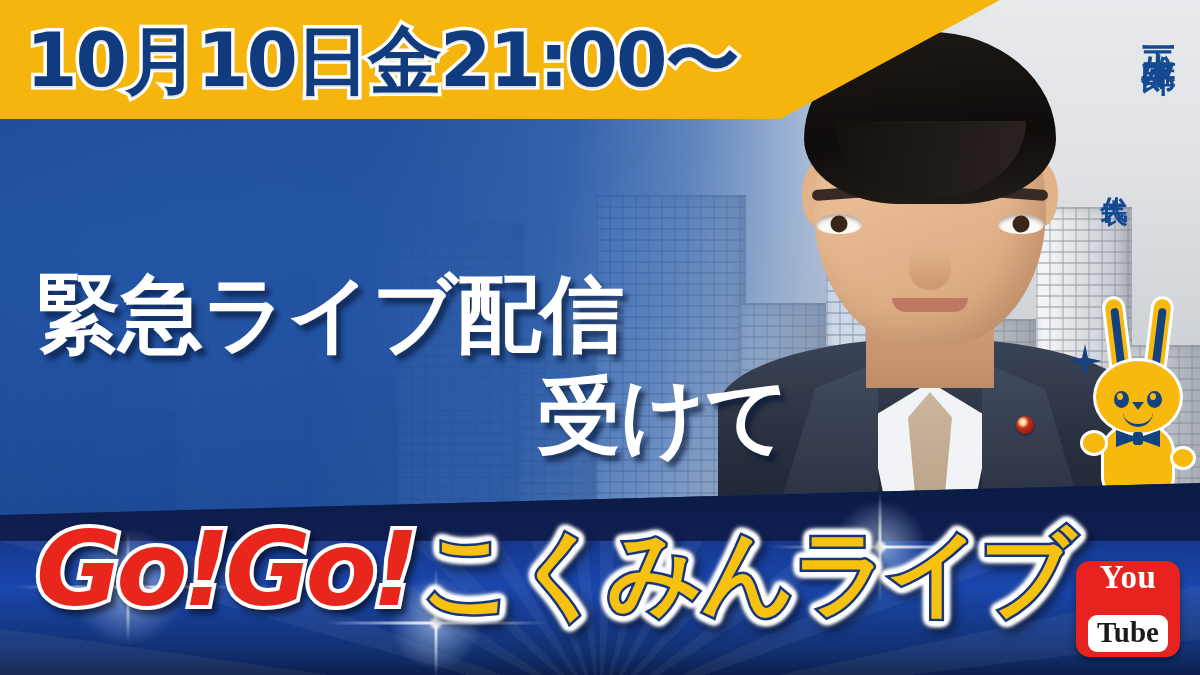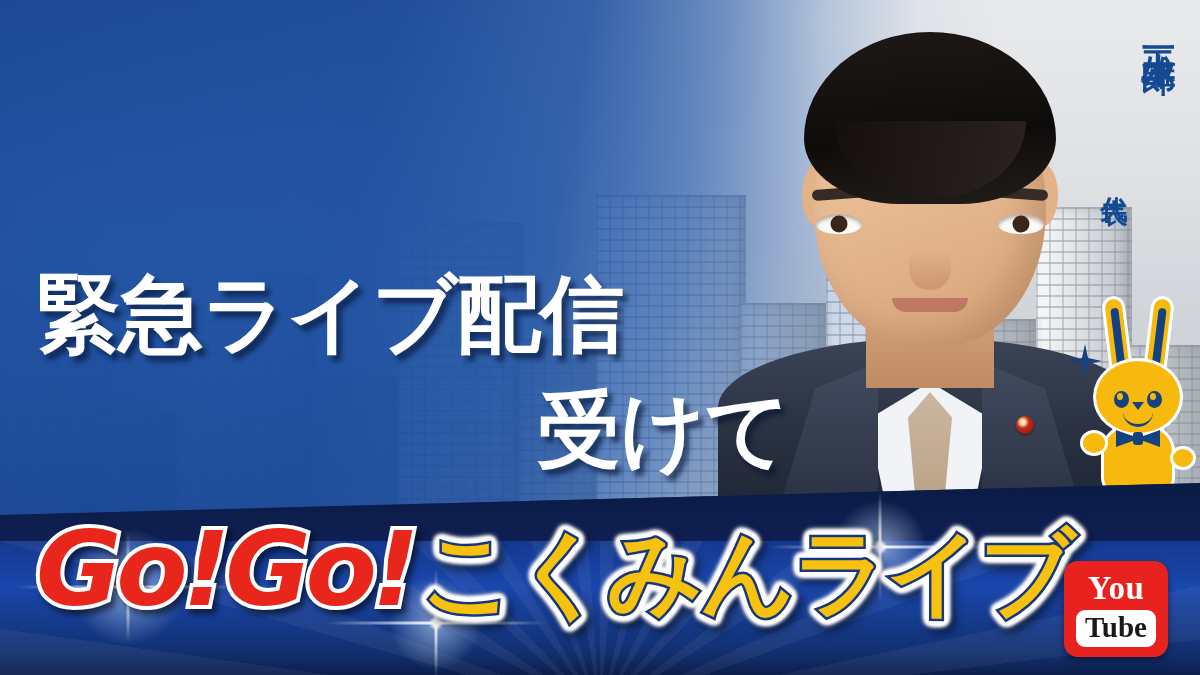--- a/index.html
+++ b/index.html
@@ -84,21 +84,21 @@
   .headline-main{
     position:absolute; left:36px; top:272px; z-index:7; width:760px;
   }
   .headline-main .ln{
     font-family:"DejaVu Sans","Liberation Sans",sans-serif;
     font-weight:700; font-size:84px; line-height:1.02; letter-spacing:-1px;
     color:#ffffff; white-space:nowrap;
     text-shadow:5px 6px 5px rgba(5,20,50,.62);
   }
   .headline-main .ln.l1{ text-align:left; }
-  .headline-main .ln.l2{ text-align:right; padding-right:6px; margin-top:30px; }
+  .headline-main .ln.l2{ text-align:right; padding-right:6px; margin-top:16px; }
 
   
   .name-block{
     position:absolute; right:18px; top:24px; z-index:8;
     display:flex; flex-direction:row-reverse; align-items:flex-start; gap:4px;
   }
   .vtext{
     writing-mode:vertical-rl; text-orientation:upright;
     font-family:"DejaVu Sans","Liberation Sans",sans-serif;
     font-weight:700; color:#134a92; letter-spacing:2px;
@@ -323,31 +323,31 @@
     -webkit-text-stroke:5px #16367f; paint-order:stroke fill;
     filter:
       drop-shadow(0 0 2px #fff) drop-shadow(0 0 2px #fff)
       drop-shadow(2px 0 1px #fff) drop-shadow(-2px 0 1px #fff)
       drop-shadow(0 2px 1px #fff) drop-shadow(0 -2px 1px #fff)
       drop-shadow(4px 5px 4px rgba(0,0,0,.55));
   }
 
   
   .yt-badge{
-    position:absolute; right:32px; bottom:18px; z-index:12;
+    position:absolute; right:20px; bottom:18px; z-index:12;
     width:104px; height:96px; border-radius:14px; background:#e8231f;
-    display:flex; flex-direction:column; align-items:center; justify-content:center;
+    display:flex; flex-direction:column; align-items:center; justify-content:flex-start;
     box-shadow:0 3px 7px rgba(0,0,0,.45);
   }
   .yt-badge .yt-you{
     color:#fff; font-weight:700; font-size:33px; line-height:1;
     font-family:"Liberation Serif", serif; letter-spacing:.5px;
   }
   .yt-badge .yt-tube{
-    margin-top:5px; background:#fff; color:#1a1a1a;
+    margin-top:21px; background:#fff; color:#1a1a1a;
     font-weight:700; font-size:29px; line-height:1;
     font-family:"Liberation Serif", serif;
     border-radius:9px; padding:3px 9px 5px;
   }
 
   
   .corner-gray{
     position:absolute; right:0; top:0; width:222px; height:120px; z-index:5;
     background:linear-gradient(180deg,#e7e8ea,#d6d9dd);
     clip-path:polygon(100% 0,100% 100%,0 100%);
@@ -390,20 +390,23 @@
     <div class="p-head"></div>
     <div class="p-brow-l"></div>
     <div class="p-brow-r"></div>
     <div class="p-eye-l"></div>
     <div class="p-eye-r"></div>
     <div class="p-nose"></div>
     <div class="p-mouth"></div>
     <div class="p-hair"></div>
   </div>
 
+  <div class="date-banner">
+    <div class="date-text">10月10日金21:00〜</div>
+  </div>
 
   <div class="headline-main">
     <div class="ln l1">緊急ライブ配信</div>
     <div class="ln l2">受けて</div>
   </div>
 
   <div class="name-block">
     <div class="vtext name">玉木雄一郎</div>
     <div class="vtext role">代表</div>
   </div>

